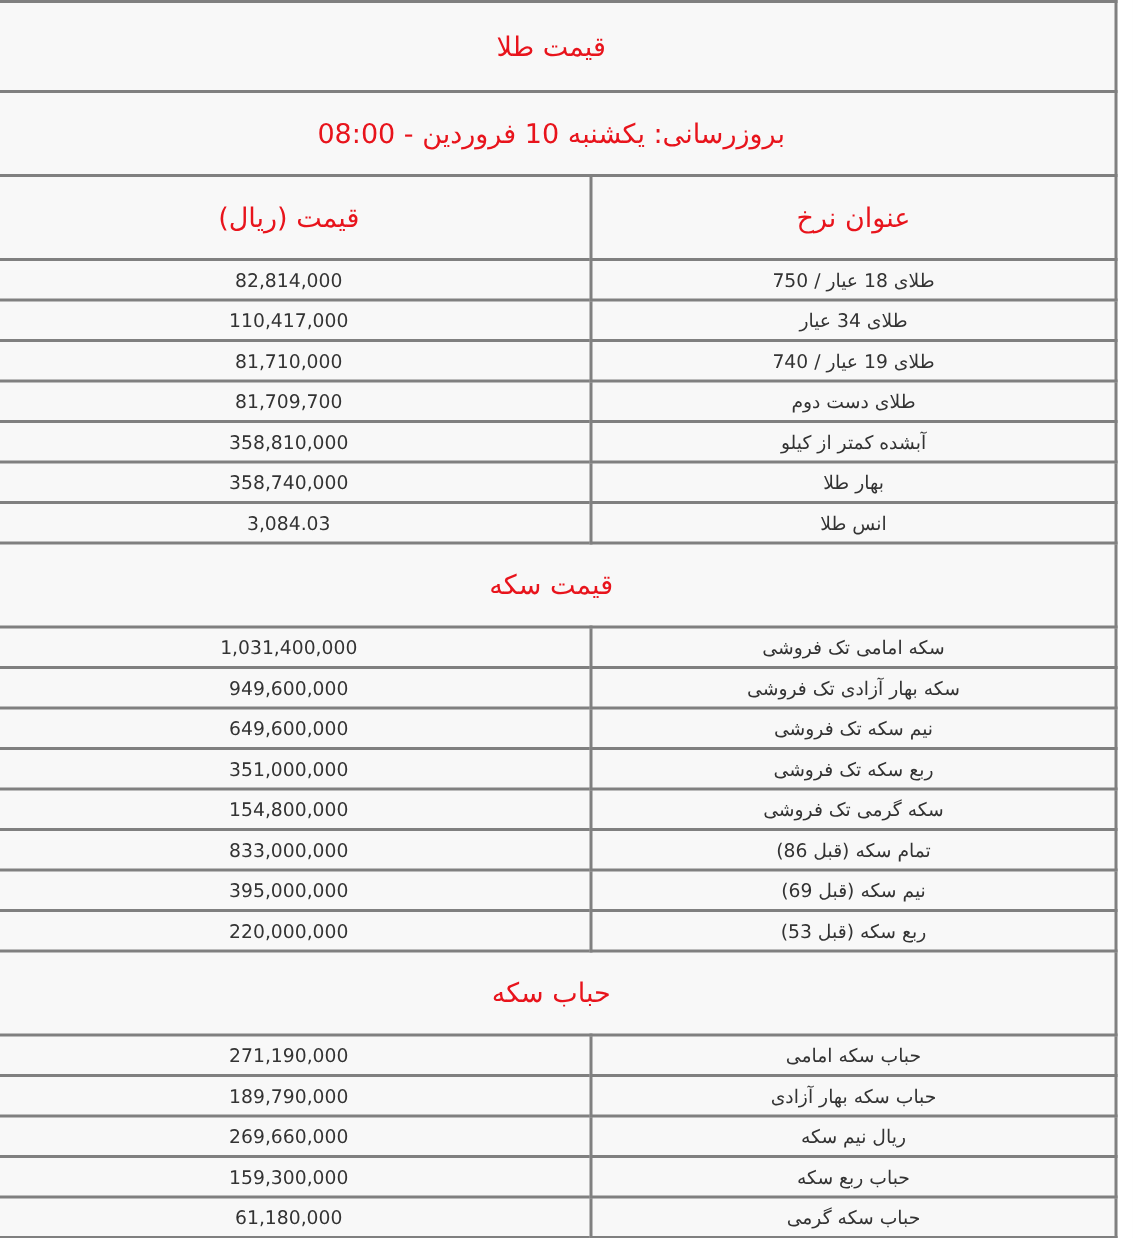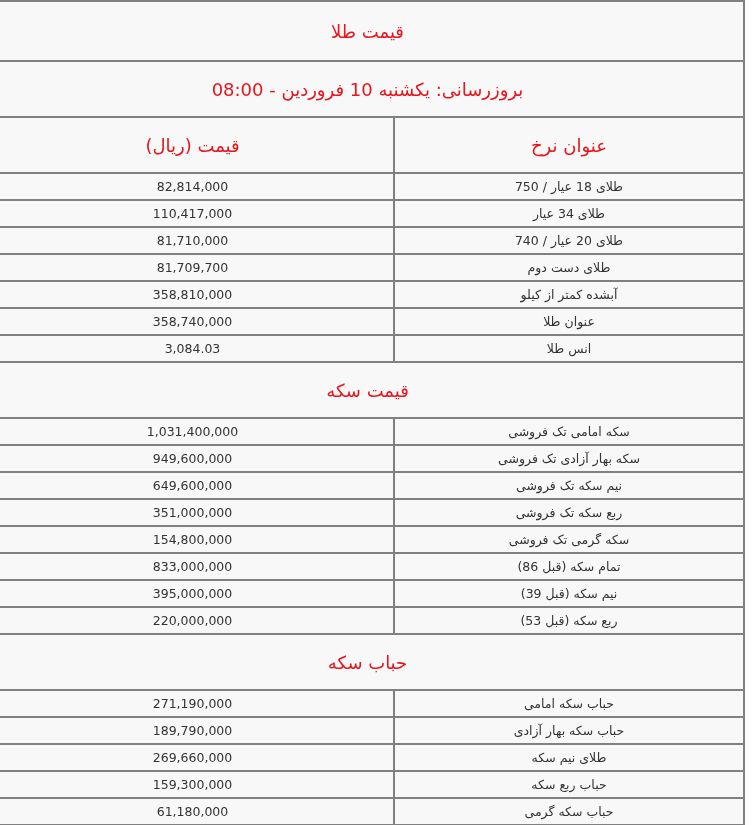--- a/index.html
+++ b/index.html
@@ -76,33 +76,33 @@
 
   <tr class="data-row">
           <td class="name-cell">طلای 18 عیار / 750</td>
           <td>82,814,000</td>
         </tr>
   <tr class="data-row">
           <td class="name-cell">طلای 34 عیار</td>
           <td>110,417,000</td>
         </tr>
   <tr class="data-row">
-          <td class="name-cell">طلای 20 عیار / 740</td>
+          <td class="name-cell">طلای 19 عیار / 740</td>
           <td>81,710,000</td>
         </tr>
   <tr class="data-row">
           <td class="name-cell">طلای دست دوم</td>
           <td>81,709,700</td>
         </tr>
   <tr class="data-row">
           <td class="name-cell">آبشده کمتر از کیلو</td>
           <td>358,810,000</td>
         </tr>
   <tr class="data-row">
-          <td class="name-cell">عنوان طلا</td>
+          <td class="name-cell">بهار طلا</td>
           <td>358,740,000</td>
         </tr>
   <tr class="data-row">
           <td class="name-cell">انس طلا</td>
           <td>3,084.03</td>
         </tr>
 
   <tr class="section-row">
     <td colspan="2">قیمت سکه</td>
   </tr>
@@ -124,41 +124,41 @@
         </tr>
   <tr class="data-row">
           <td class="name-cell">سکه گرمی تک فروشی</td>
           <td>154,800,000</td>
         </tr>
   <tr class="data-row">
           <td class="name-cell">تمام سکه (قبل 86)</td>
           <td>833,000,000</td>
         </tr>
   <tr class="data-row">
-          <td class="name-cell">نیم سکه (قبل 39)</td>
+          <td class="name-cell">نیم سکه (قبل 69)</td>
           <td>395,000,000</td>
         </tr>
   <tr class="data-row">
           <td class="name-cell">ربع سکه (قبل 53)</td>
           <td>220,000,000</td>
         </tr>
 
   <tr class="section-row">
     <td colspan="2">حباب سکه</td>
   </tr>
   <tr class="data-row">
           <td class="name-cell">حباب سکه امامی</td>
           <td>271,190,000</td>
         </tr>
   <tr class="data-row">
           <td class="name-cell">حباب سکه بهار آزادی</td>
           <td>189,790,000</td>
         </tr>
   <tr class="data-row">
-          <td class="name-cell">طلای نیم سکه</td>
+          <td class="name-cell">ریال نیم سکه</td>
           <td>269,660,000</td>
         </tr>
   <tr class="data-row">
           <td class="name-cell">حباب ربع سکه</td>
           <td>159,300,000</td>
         </tr>
   <tr class="data-row">
           <td class="name-cell">حباب سکه گرمی</td>
           <td>61,180,000</td>
         </tr>

